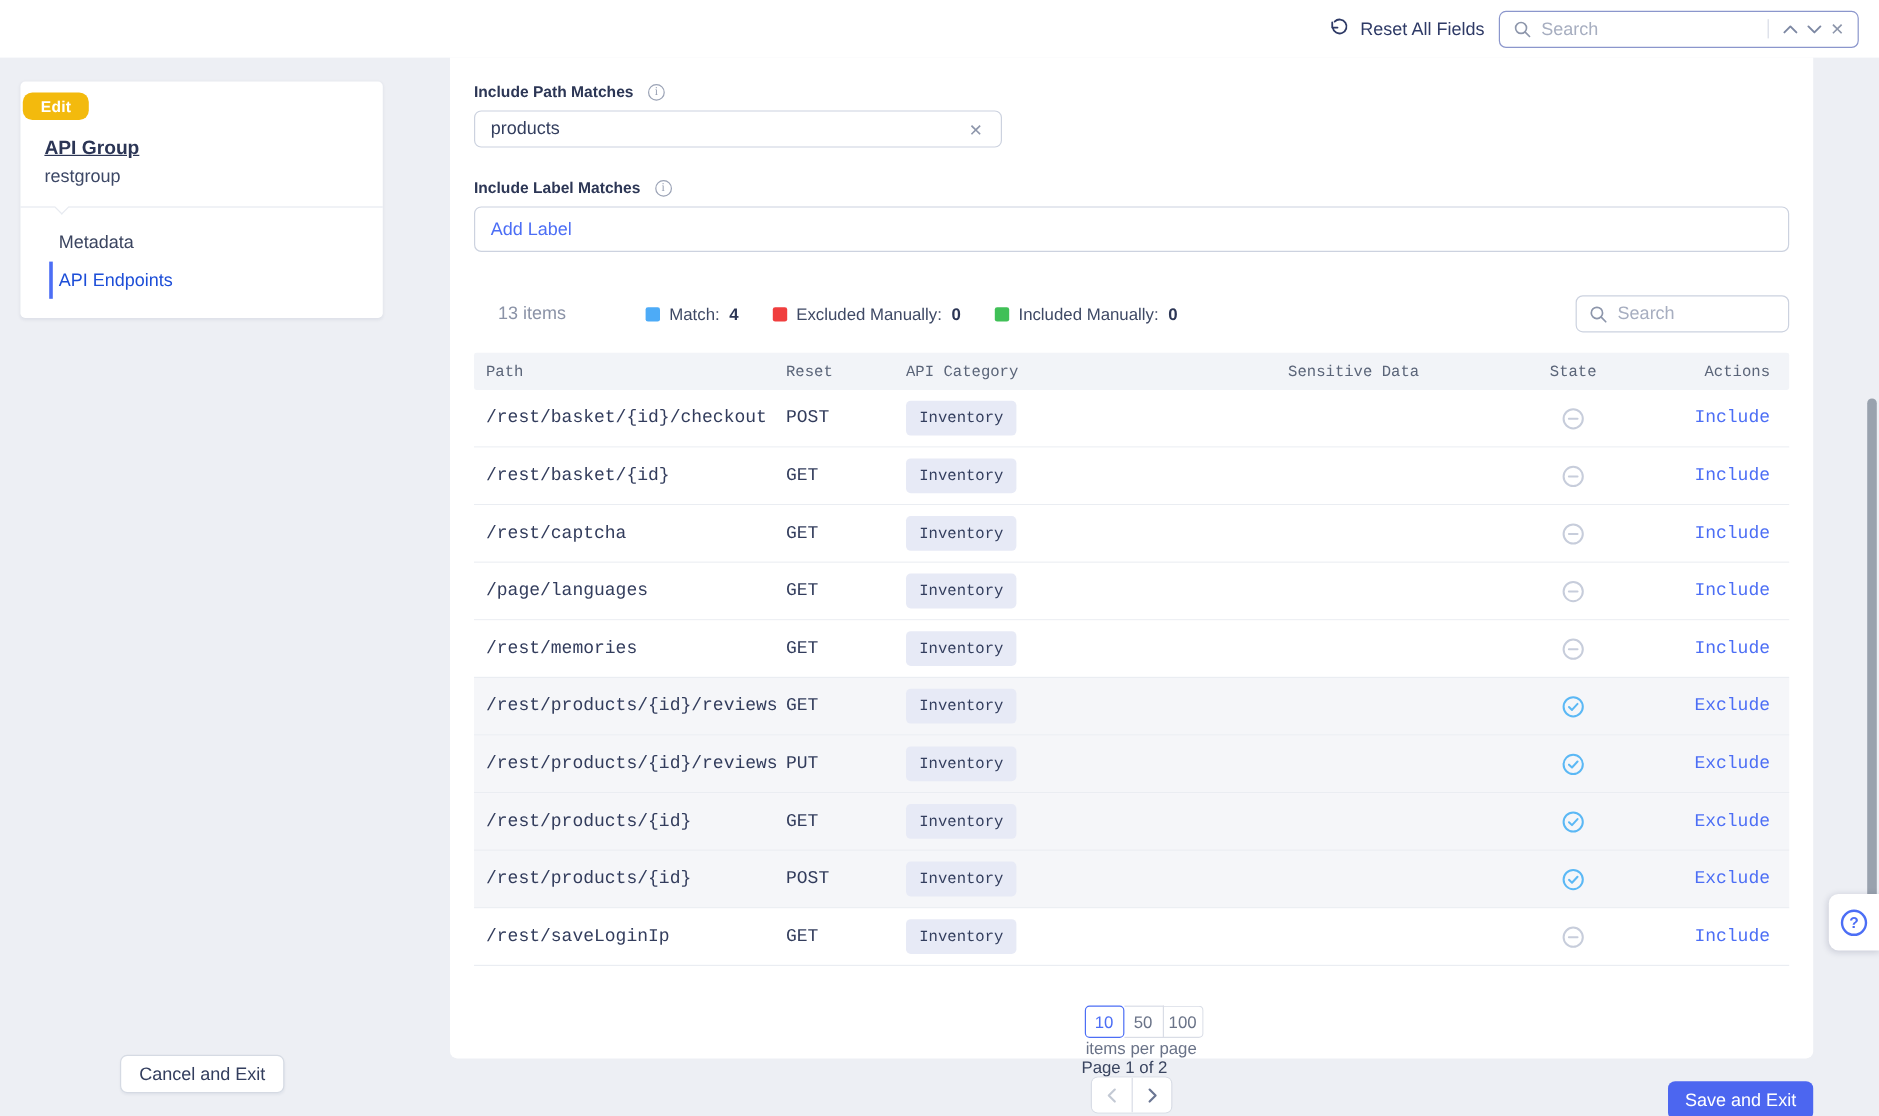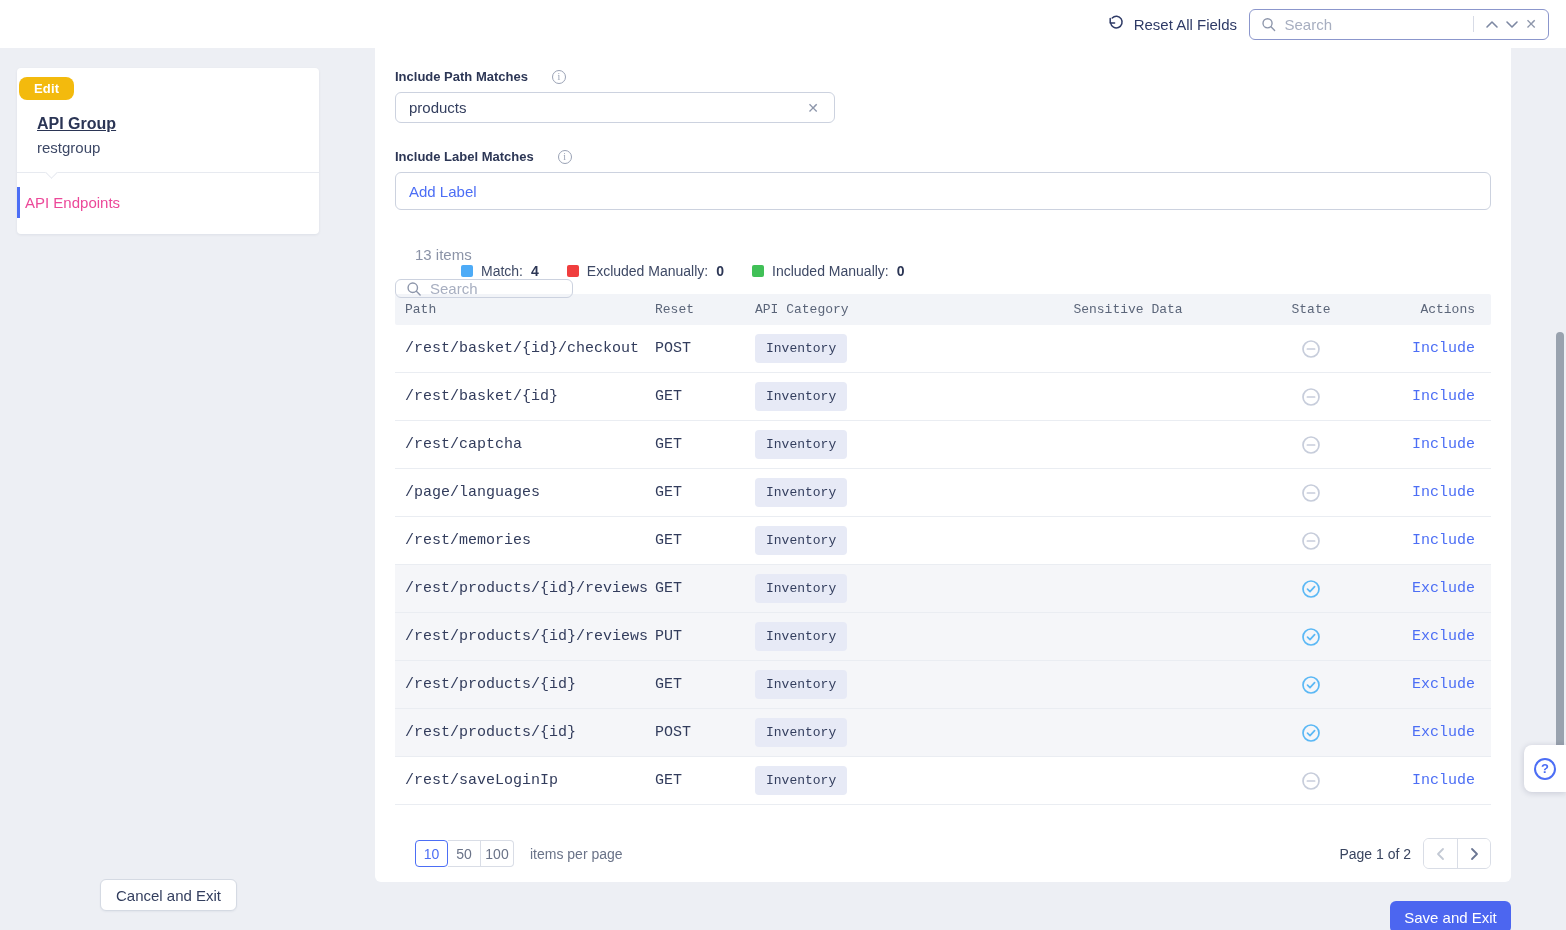--- a/index.html
+++ b/index.html
@@ -45,49 +45,49 @@
   .sb-title { margin:15px 0 0 20px; font-size:16px; font-weight:bold; color:#2b3555;text-decoration:underline; }
   .sb-sub   { margin:6px 0 0 20px; font-size:15px; color:#3d4866; }
   .sb-divider { margin-top:16px; border-top:1px solid #e7eaf0; position:relative; }
   .sb-notch {
     position:absolute; left:30px; top:-5px; width:9px; height:9px; background:#fff;
     border-right:1px solid #e7eaf0; border-bottom:1px solid #e7eaf0; transform:rotate(45deg);
   }
   .sb-nav { padding-top:14px; }
   .sb-item { padding:7px 0 7px 32px; font-size:15px; color:#3a445f; cursor:pointer; }
   .sb-item.active {
-    padding-left:5px; border-left:3px solid #4c6ef5; color:#ec4899;
+    margin-left:24px; padding-left:5px; border-left:3px solid #4c6ef5; color:#1d4ed8;
   }
   
   .main-card {
     position:absolute; left:375px; top:48px; width:1136px; height:834px;
     background:#fff; border-radius:0 0 6px 6px; padding:21px 20px 0 20px;
   }
-  .field-label { display:flex; align-items:center; gap:24px; font-size:13px; font-weight:bold; color:#2c3655; }
+  .field-label { display:flex; align-items:center; gap:12px; font-size:13px; font-weight:bold; color:#2c3655; }
   .info-circ {
     width:14px; height:14px; border:1px solid #9aa2b5; border-radius:50%;
     color:#9aa2b5; font-size:10px; font-weight:normal; display:inline-flex;
     align-items:center; justify-content:center; font-family:"Liberation Serif",serif;
   }
   .path-input-wrap {
     margin-top:8px; width:440px; height:31px; border:1px solid #ccd2df; border-radius:6px;
     display:flex; align-items:center; padding:0 12px 0 13px;
   }
   .path-input-wrap input {
     border:none; outline:none; flex:1; font-size:15px; color:#333e5e;
     font-family:"Liberation Sans",sans-serif; background:transparent;
   }
   .label2 { margin-top:26px; }
   .addlabel-box {
     margin-top:8px; width:100%; height:38px; border:1px solid #ccd2df; border-radius:6px;
     display:flex; align-items:center; padding-left:13px; cursor:text;
   }
   .addlabel-box span { color:#4c6ef5; font-size:15px; cursor:pointer; }
   
-  .summary { margin-top:36px; display:flex; align-items:flex-start; height:31px;flex-direction:column; }
+  .summary { margin-top:36px; display:flex; align-items:center; height:31px; }
   .items-count { font-size:15px; color:#8b93a7; margin-left:20px; }
   .legend { display:flex; align-items:center; margin-left:66px; gap:28px; }
   .legend-item { display:flex; align-items:center; gap:8px; font-size:14px; color:#3e4965; }
   .legend-swatch { width:12px; height:12px; border-radius:2px; display:inline-block; }
   .legend-count { font-weight:bold; color:#2c3655; }
   .spacer { flex:1 1 auto; }
   .search-sm {
     width:178px; height:31px; border:1px solid #ccd2df; border-radius:6px;
     display:flex; align-items:center; padding:0 10px; gap:8px;
   }
@@ -111,21 +111,21 @@
   .c2 { flex:0 0 250px; }
   .c3 { flex:1 1 auto; text-align:center; }
   .c4 { flex:0 0 120px; display:flex; align-items:center; justify-content:center; }
   .c5 { flex:0 0 120px; display:flex; align-items:center; justify-content:flex-end; padding-right:16px; }
   .badge-cat {
     display:inline-block; background:#e7eaf6; color:#333e5e; font-size:13px;
     padding:7px 11px; border-radius:4px;
   }
   .action-link { color:#4c6ef5; font-size:15px; text-decoration:none; cursor:pointer; }
   
-  .pagination { margin-top:33px; display:flex; align-items:center; }
+  .pagination { margin-top:33px; display:flex; align-items:center;flex-direction:column; }
   .size-group { display:flex; margin-left:20px; }
   .size-btn {
     width:33px; height:27px; background:#fff; border:1px solid #d9dde6; border-left:none;
     font-size:14px; color:#6a7388; cursor:pointer; font-family:"Liberation Sans",sans-serif;
   }
   .size-btn:first-child { border-left:1px solid #d9dde6; border-radius:4px 0 0 4px; }
   .size-btn:last-child  { border-radius:0 4px 4px 0; }
   .size-btn.active {
     border:1px solid #4c6ef5 !important; color:#4c6ef5; border-radius:4px; position:relative; z-index:1;
   }
@@ -199,20 +199,21 @@
 </header>
 
 <aside class="sidebar">
   <span class="edit-badge">Edit</span>
   <div class="sb-title">API Group</div>
   <div class="sb-sub">restgroup</div>
   <div class="sb-divider">
       <span class="sb-notch"></span>
     </div>
   <nav class="sb-nav">
+    <div class="sb-item">Metadata</div>
     <div class="sb-item active">API Endpoints</div>
   </nav>
 </aside>
 
 <main class="main-card">
 
   <div class="field-label">
     <span>Include Path Matches</span>
     <span class="info-circ">i</span>
   </div>

